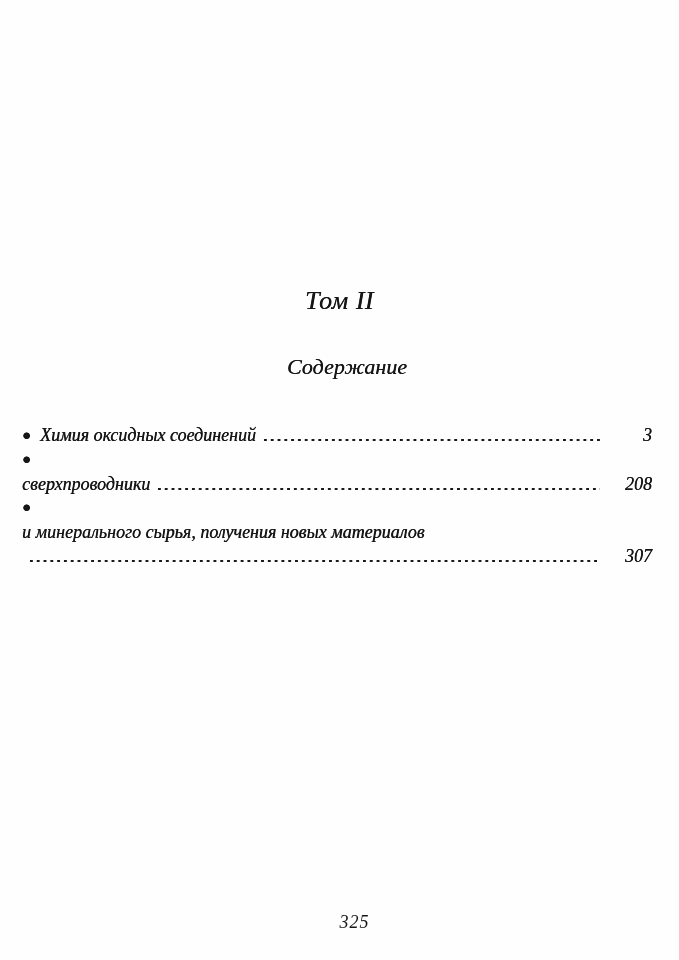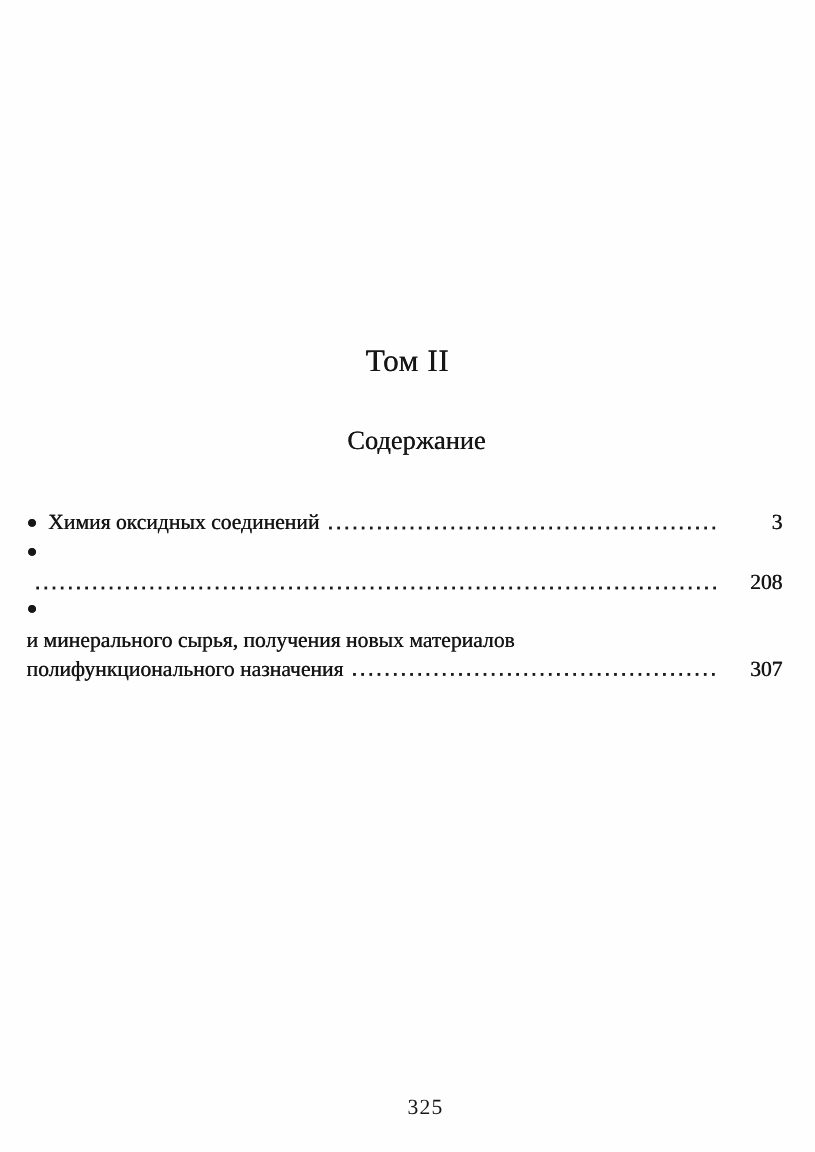--- a/index.html
+++ b/index.html
@@ -8,20 +8,21 @@
     background: #ffffff;
   }
   .page {
     position: relative;
     width: 679px;
     height: 960px;
     background: #fefefe;
     overflow: hidden;
     font-family: "Liberation Serif", serif;
     color: #161616;
+    font-style: italic;
   }
   .volume-title {
     margin: 0;
     padding-top: 286px;
     text-align: center;
     font-size: 26px;
     font-weight: normal;
     line-height: 30px;
     letter-spacing: 0.5px;
     text-shadow: 0.3px 0 0 currentColor;
@@ -101,34 +102,34 @@
         <span class="leader"></span>
         <span class="pagenum">3</span>
       </div>
     </div>
 
     <div class="toc-entry">
       <div class="toc-line">
         <span class="bullet">●</span>
       </div>
       <div class="toc-line">
+        <span class="toc-text">сверхпроводники</span>
         <span class="leader"></span>
         <span class="pagenum">208</span>
       </div>
     </div>
 
     <div class="toc-entry">
       <div class="toc-line">
         <span class="bullet">●</span>
       </div>
       <div class="toc-line">
         <span class="toc-text">и минерального сырья, получения новых материалов</span>
       </div>
       <div class="toc-line">
-        <span class="toc-text">полифункционального назначения</span>
         <span class="leader"></span>
         <span class="pagenum">307</span>
       </div>
     </div>
 
   </div>
 
   <div class="folio">325</div>
 
 </div>

